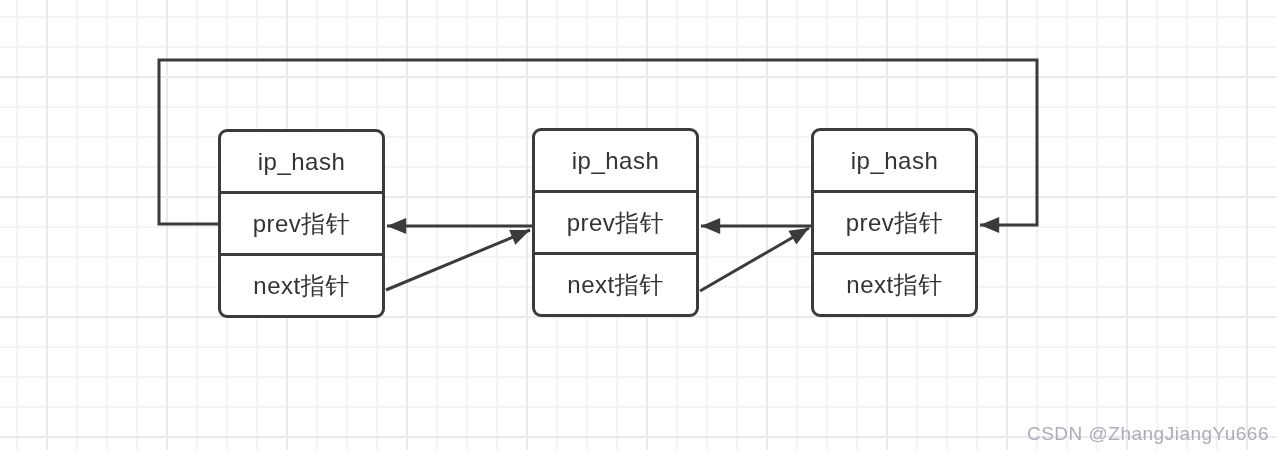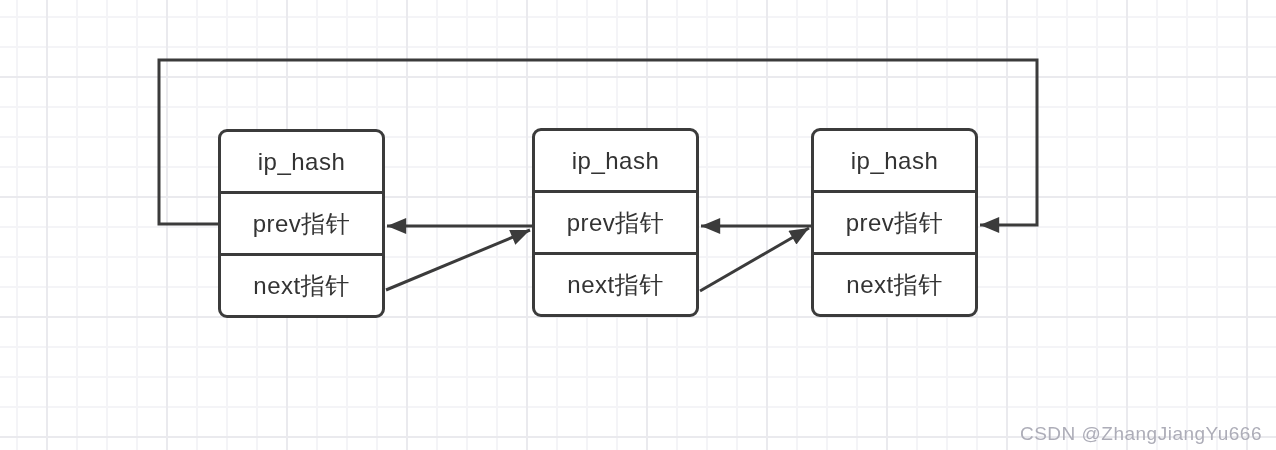--- a/index.html
+++ b/index.html
@@ -60,21 +60,21 @@
     justify-content: center;
     font-size: 24px;
     color: var(--text);
     letter-spacing: 0.5px;
     white-space: nowrap;
   }
   .cell + .cell { border-top: 3px solid var(--line); }
 
   .watermark {
     position: absolute;
-    right: 14px;
+    right: 7px;
     bottom: 5px;
     font-size: 19px;
     color: var(--wm);
     letter-spacing: 0.5px;
     z-index: 3;
   }
 </style>
 </head>
 <body>
 

